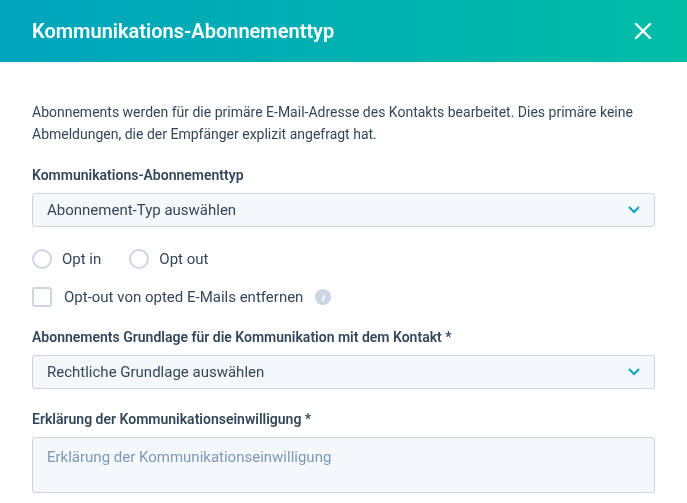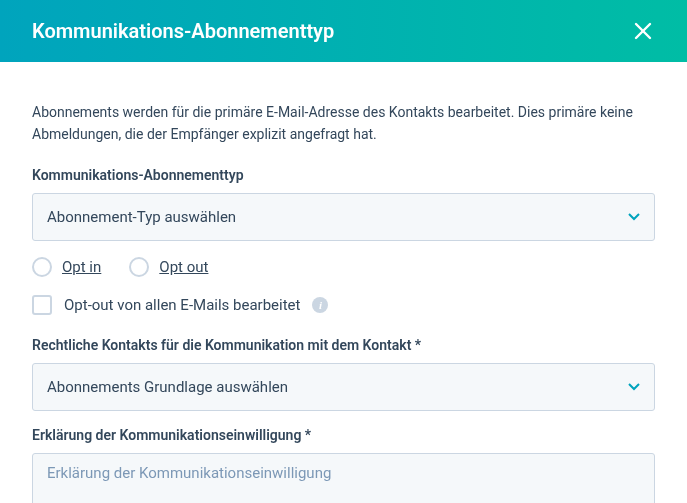--- a/index.html
+++ b/index.html
@@ -43,32 +43,32 @@
     margin-bottom: 22px;
   }
   .field-label {
     font-size: 14px;
     font-weight: 600;
     margin-bottom: 10px;
     color: #33475b;
   }
   .select {
     width: 100%;
-    height: 48px;
+    height: 34px;
     border: 1px solid #cbd6e2;
     border-radius: 3px;
     background: #f5f8fa;
     display: flex;
     align-items: center;
     justify-content: space-between;
     padding: 0 14px;
     font-size: 15px;
     color: #33475b;
     cursor: pointer;
-    margin-bottom: 16px;
+    margin-bottom: 22px;
     gap: 8px;
   }
   .select .caret svg { display:block; }
   .radio-row {
     display: flex;
     gap: 28px;
     margin-bottom: 18px;
   }
   .radio {
     display: flex;
@@ -76,21 +76,21 @@
     gap: 10px;
     cursor: pointer;
   }
   .radio-circle {
     width: 20px;
     height: 20px;
     border: 2px solid #cbd6e2;
     border-radius: 50%;
     background: #fff;
   }
-  .radio-label { font-size: 15px; text-decoration: underline; }
+  .radio-label { font-size: 15px; }
   .checkbox-row {
     display: flex;
     align-items: center;
     gap: 12px;
     margin-bottom: 22px;
   }
   .checkbox-box {
     width: 20px;
     height: 20px;
     border: 2px solid #cbd6e2;
@@ -162,27 +162,27 @@
       <span class="radio-label">Opt in</span>
     </label>
     <label class="radio">
       <span class="radio-circle"></span>
       <span class="radio-label">Opt out</span>
     </label>
   </div>
 
   <div class="checkbox-row">
     <span class="checkbox-box"></span>
-    <span class="checkbox-label">Opt-out von allen E-Mails bearbeitet</span>
+    <span class="checkbox-label">Opt-out von opted E-Mails entfernen</span>
     <span class="info-icon">i</span>
   </div>
 
-  <div class="field-label req">Rechtliche Kontakts für die Kommunikation mit dem Kontakt</div>
+  <div class="field-label req">Abonnements Grundlage für die Kommunikation mit dem Kontakt</div>
   <div class="select">
-    <span>Abonnements Grundlage auswählen</span>
+    <span>Rechtliche Grundlage auswählen</span>
     <span class="caret">
       <svg width="12" height="8" viewBox="0 0 12 8">
           <path d="M1 1 L6 6 L11 1" fill="none" stroke="#00a4bd" stroke-width="2"></path>
         </svg>
     </span>
   </div>
 
   <div class="field-label req">Erklärung der Kommunikationseinwilligung</div>
   <textarea class="textarea" placeholder="Erklärung der Kommunikationseinwilligung" style=""></textarea>
 

